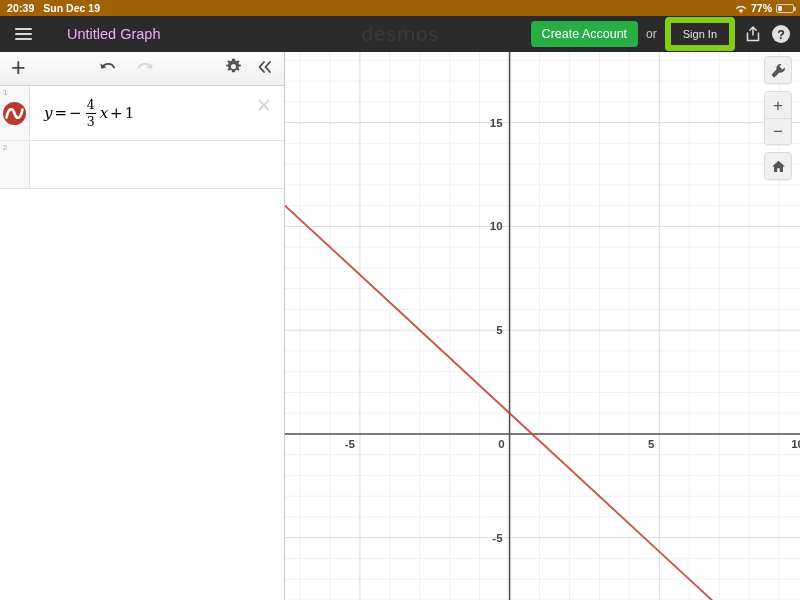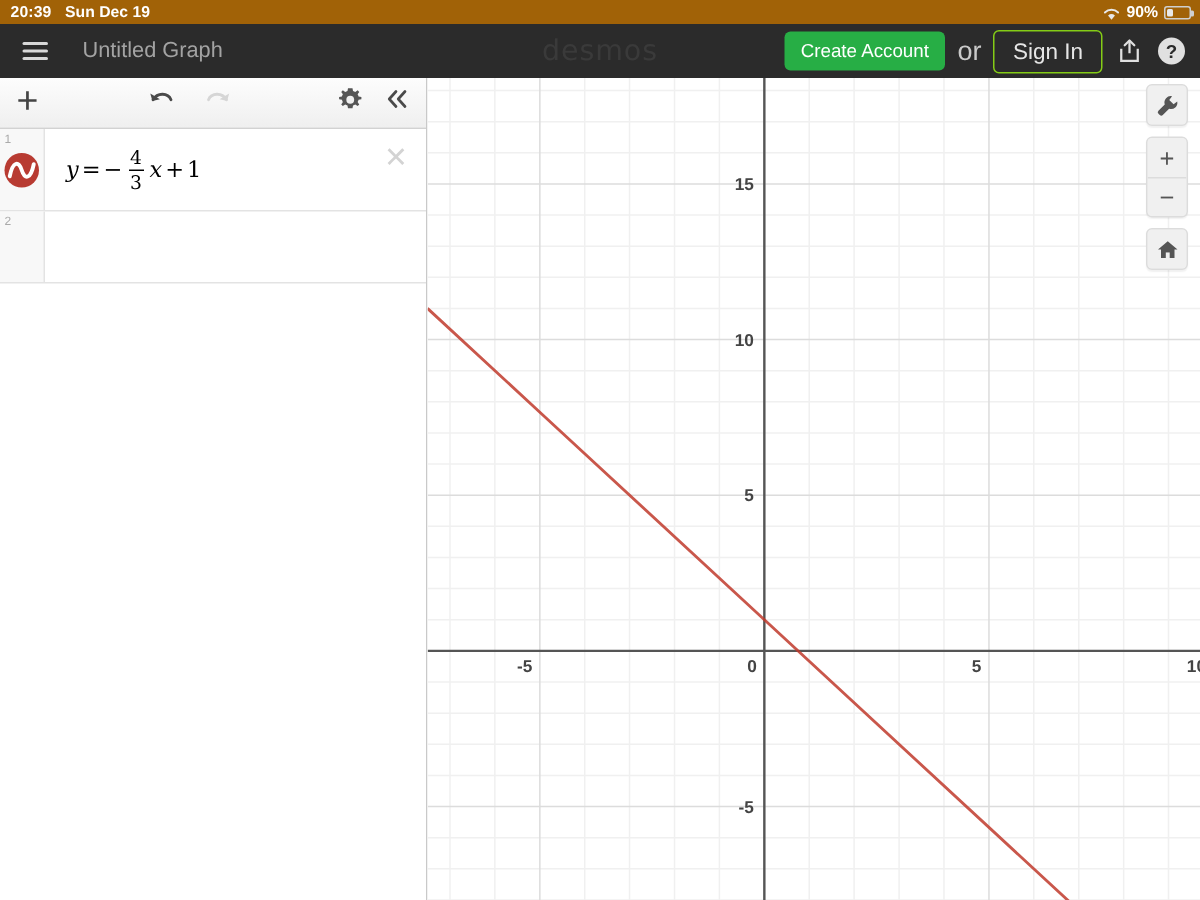--- a/index.html
+++ b/index.html
@@ -39,40 +39,40 @@
     background:#2b2b2b;
     display:flex; align-items:center;
   }
   .hamburger {
     width:34px; height:36px; display:flex; flex-direction:column;
     justify-content:center; align-items:center; gap:3px; cursor:pointer;
     margin-left:6px;
   }
   .hamburger span { display:block; width:17px; height:2px; background:#d8d8d8; border-radius:1px; }
   .graph-title {
-    color:#a3a3a3; font-size:14.5px; margin-left:15px; white-space:nowrap;
+    color:#f0abfc; font-size:14.5px; margin-left:27px; white-space:nowrap;
   }
   .desmos-logo {
     position:absolute; left:0; right:0; margin:auto; width:120px;
     text-align:center; color:#3a3a3a; font-size:19px;
     letter-spacing:.6px; pointer-events:none;
     font-family:"DejaVu Sans", sans-serif;
   }
   .nav-right {
     margin-left:auto; display:flex; align-items:center; gap:8px; margin-right:9px; z-index:2;
   }
   .btn-create {
     background:#27ae45; color:#fff; border:none; border-radius:4px;
     font-size:12.5px; padding:6px 11px; cursor:pointer;
     font-family:"Liberation Sans", sans-serif;
   }
-  .or-text { color:#c9c9c9; font-size:18px; }
+  .or-text { color:#c9c9c9; font-size:12px; }
   .btn-signin {
-    background:transparent; color:#e6e6e6; border:1px solid #84cc16;
-    border-radius:4px; font-size:15px; padding:5px 12px; cursor:pointer;
+    background:transparent; color:#e6e6e6; border:6px solid #84cc16;
+    border-radius:4px; font-size:11px; padding:5px 12px; cursor:pointer;
     font-family:"Liberation Sans", sans-serif;
   }
   .nav-icon { width:20px; height:20px; cursor:pointer; display:block; }
 
   
   .panel {
     position:absolute; top:52px; left:0; width:285px; height:548px;
     background:#fff; border-right:1px solid #c9c9c9;
   }
   .panel-toolbar {
@@ -155,21 +155,21 @@
   <div class="statusbar">
     <span class="sb-time">20:39</span>
     <span class="sb-date">Sun Dec 19</span>
     <span class="sb-right">
       <span class="wifi-icon">
         <svg width="12" height="10" viewBox="0 0 12 10">
           <path d="M6 9.2 L3.7 6.3 A3.6 3.6 0 0 1 8.3 6.3 Z" fill="#e8e8e8"></path>
           <path d="M1.6 4.3 A6.3 6.3 0 0 1 10.4 4.3" stroke="#e8e8e8" stroke-width="1.3" fill="none" stroke-linecap="round"></path>
         </svg>
       </span>
-      <span class="sb-batt-pct">90%</span>
+      <span class="sb-batt-pct">77%</span>
       <span class="batt">
           <span class="batt-fill"></span>
         </span>
     </span>
   </div>
 
   <div class="topnav">
     <div class="hamburger">
       <span></span>
         <span></span>

